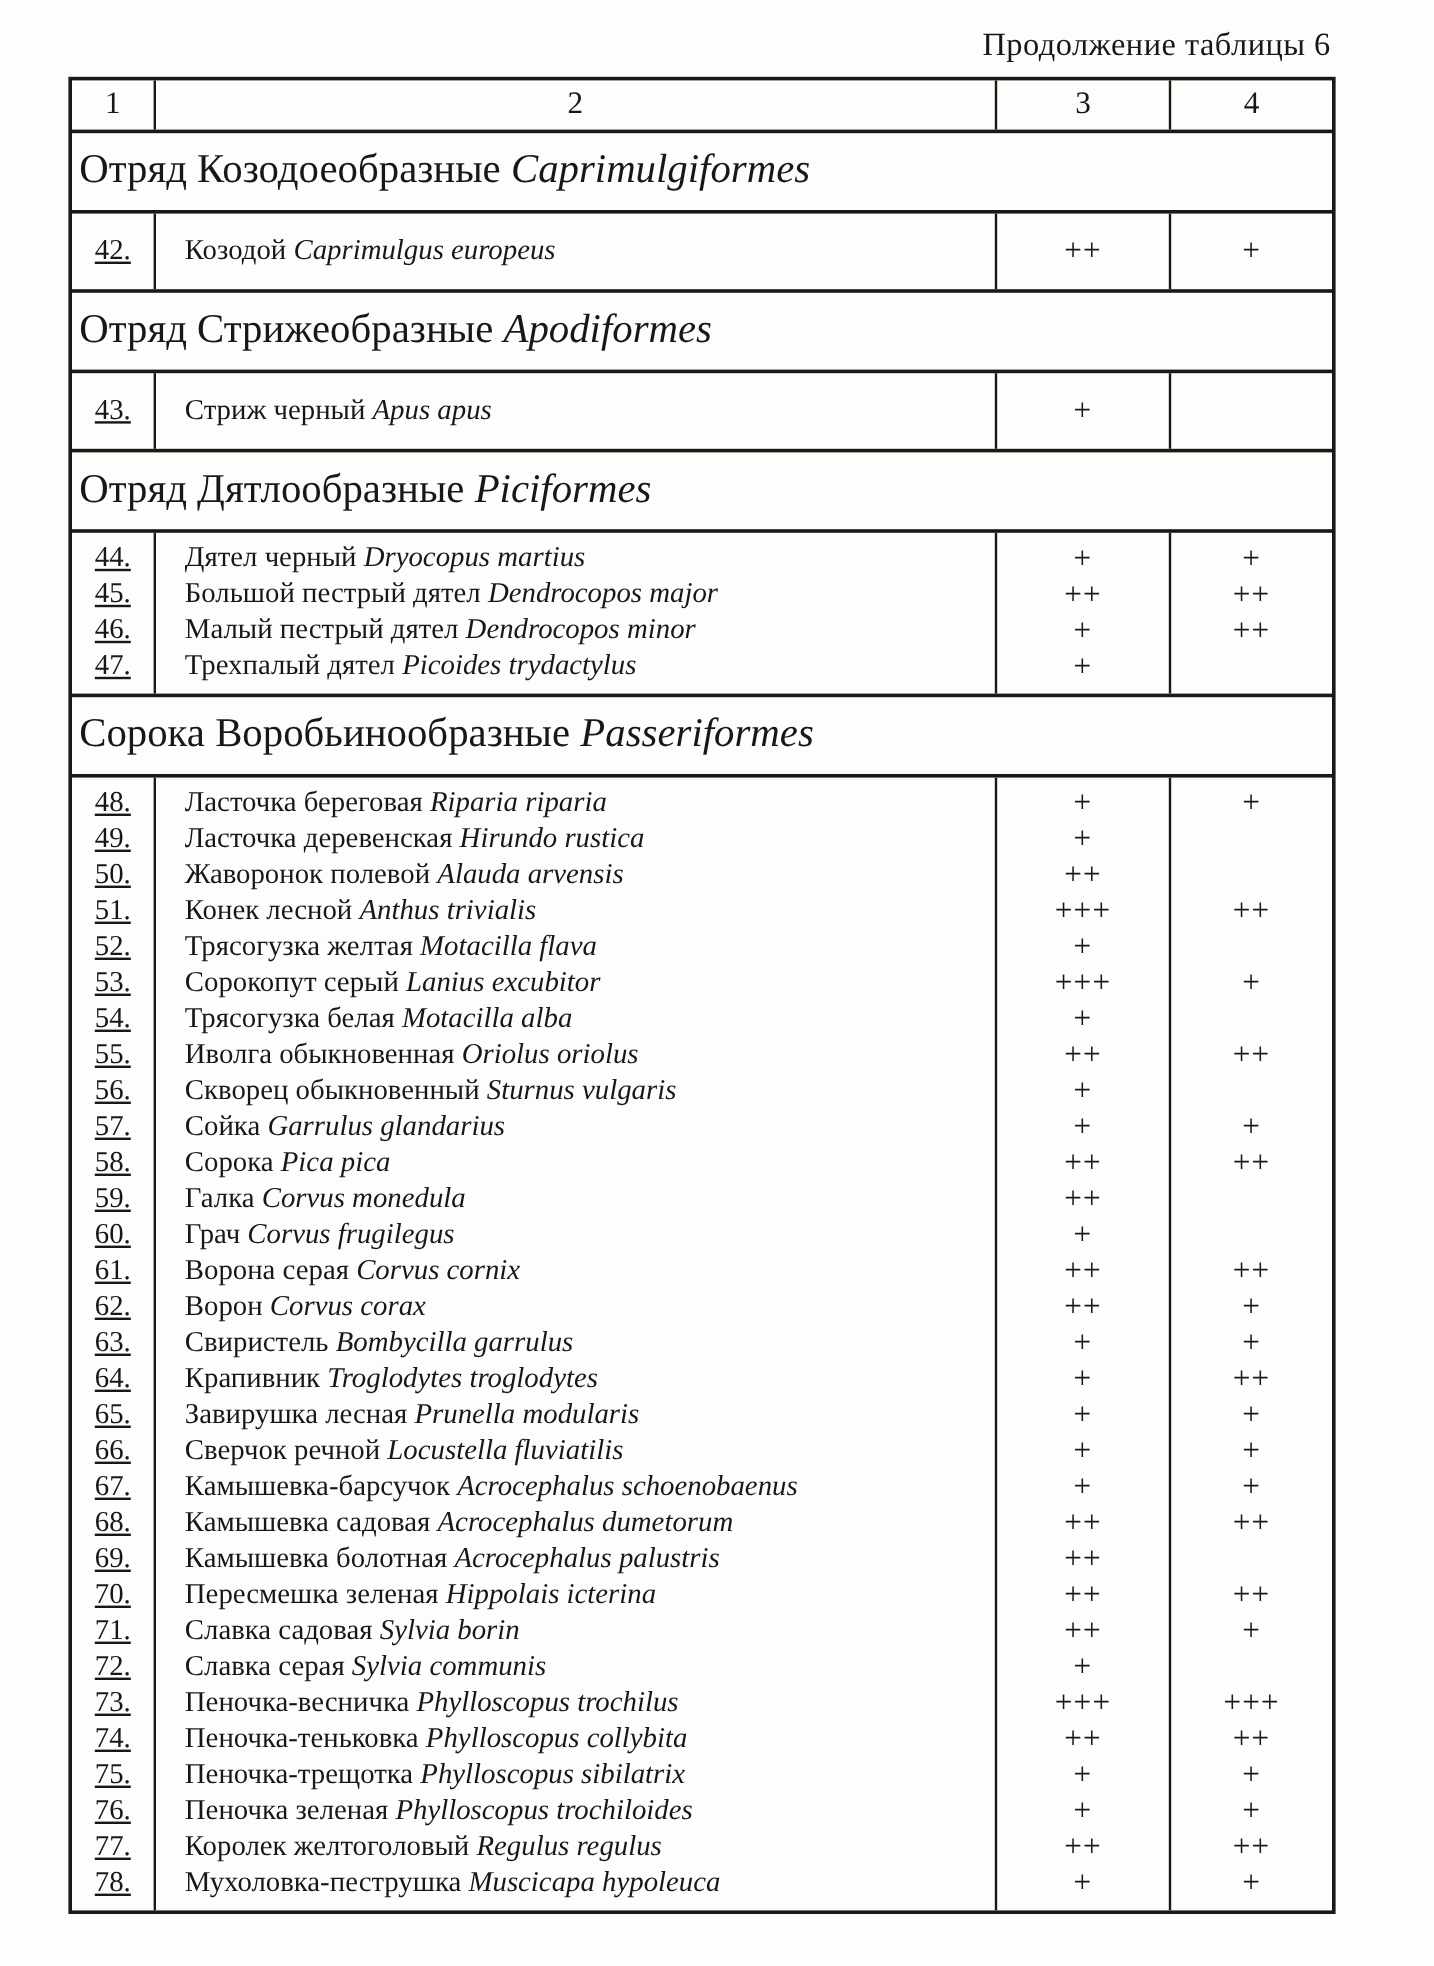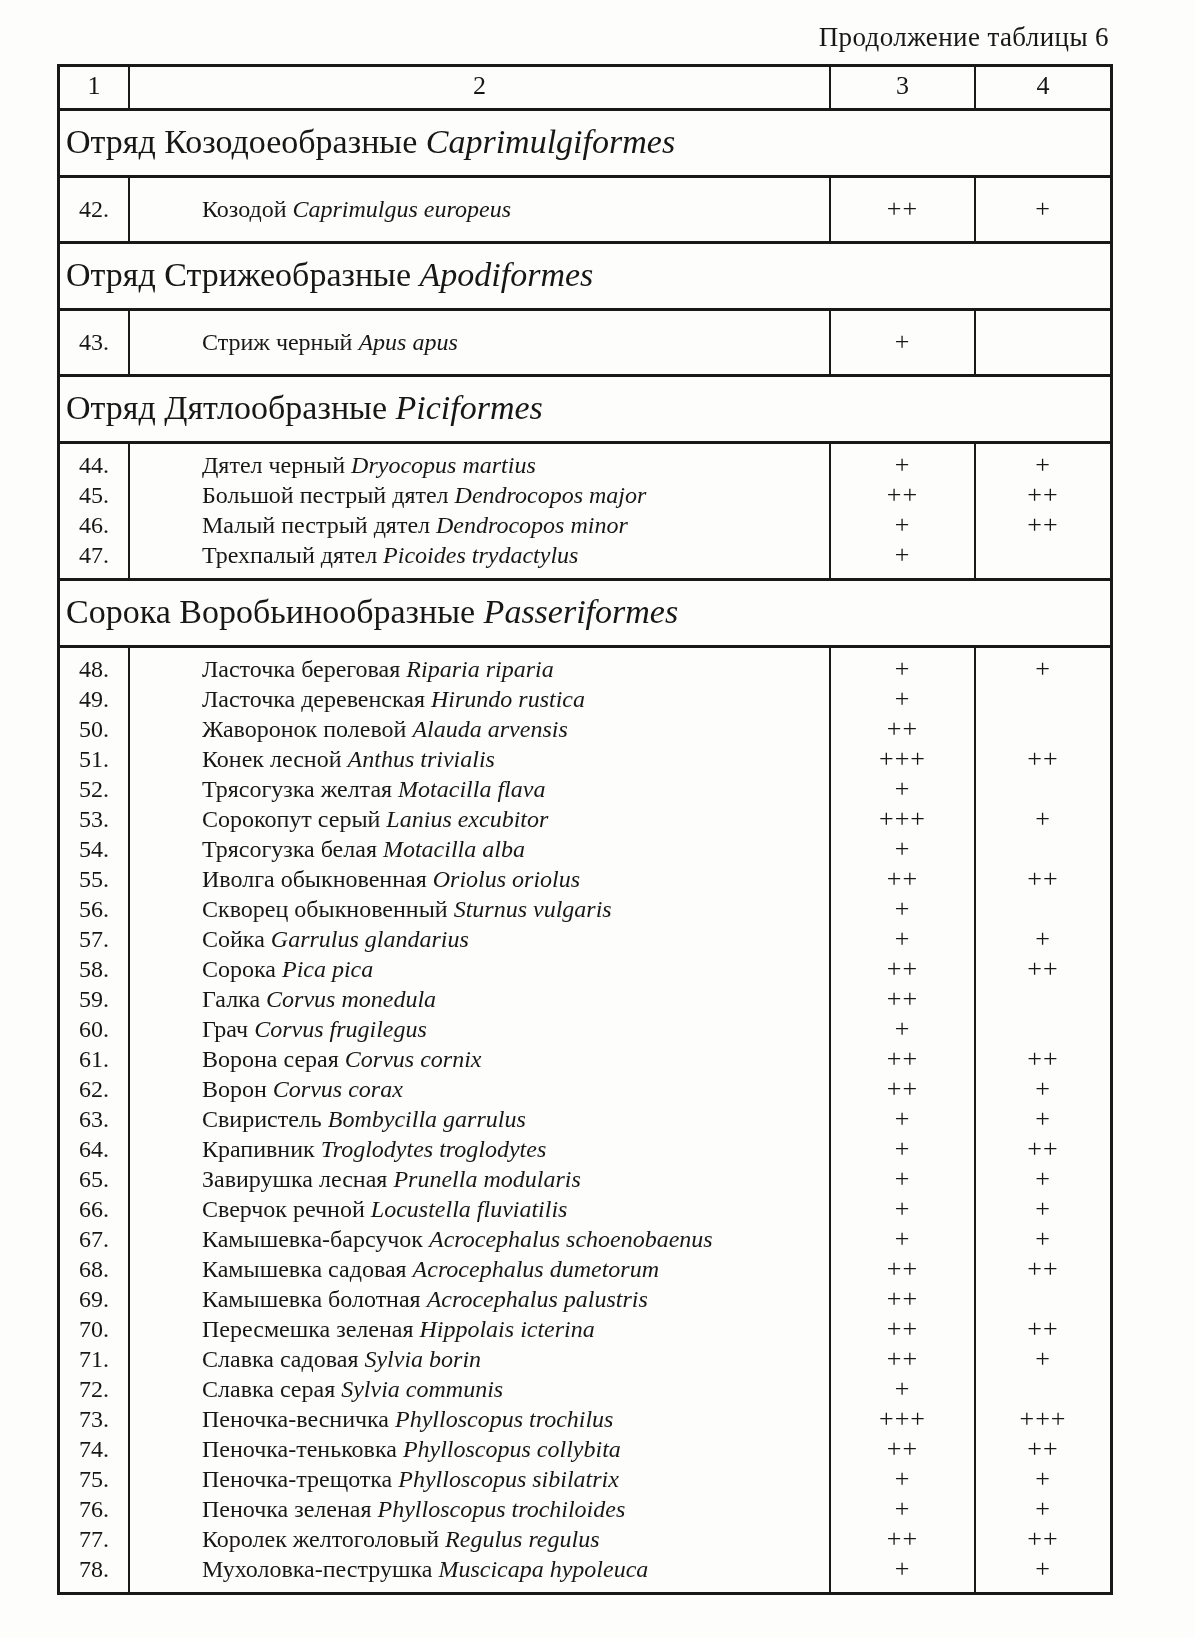--- a/index.html
+++ b/index.html
@@ -27,22 +27,22 @@
   .c1,.c2,.c3 { border-right:2px solid #1a1917; }
   .header-row .cell { font-size:26px; text-align:center; padding:4px 0 7px; }
   .band {
     border-top:3px solid #1a1917;
     text-align:left; font-size:34px; padding:12px 6px 14px;
   }
   .block { border-top:3px solid #1a1917; display:flex; }
   .block .c { padding-top:6px; padding-bottom:8px; }
   .block.single .c { padding-top:16px; padding-bottom:17px; }
   .ln { height:30px; line-height:30px; font-size:24px; white-space:nowrap; overflow:visible; }
-  .c1 .ln { text-align:center; }
-  .c2 .ln { padding-left:24px;margin-left:48px; }
+  .c1 .ln { text-align:center;text-decoration:underline; }
+  .c2 .ln { padding-left:24px; }
   .c3 .ln,.c4 .ln { text-align:center; font-size:26px; letter-spacing:1px; }
   .la { font-style:italic; }
 </style>
 </head>
 <body>
 
 <div class="page">
   <div class="caption">Продолжение таблицы 6</div>
 
   <div class="table">

